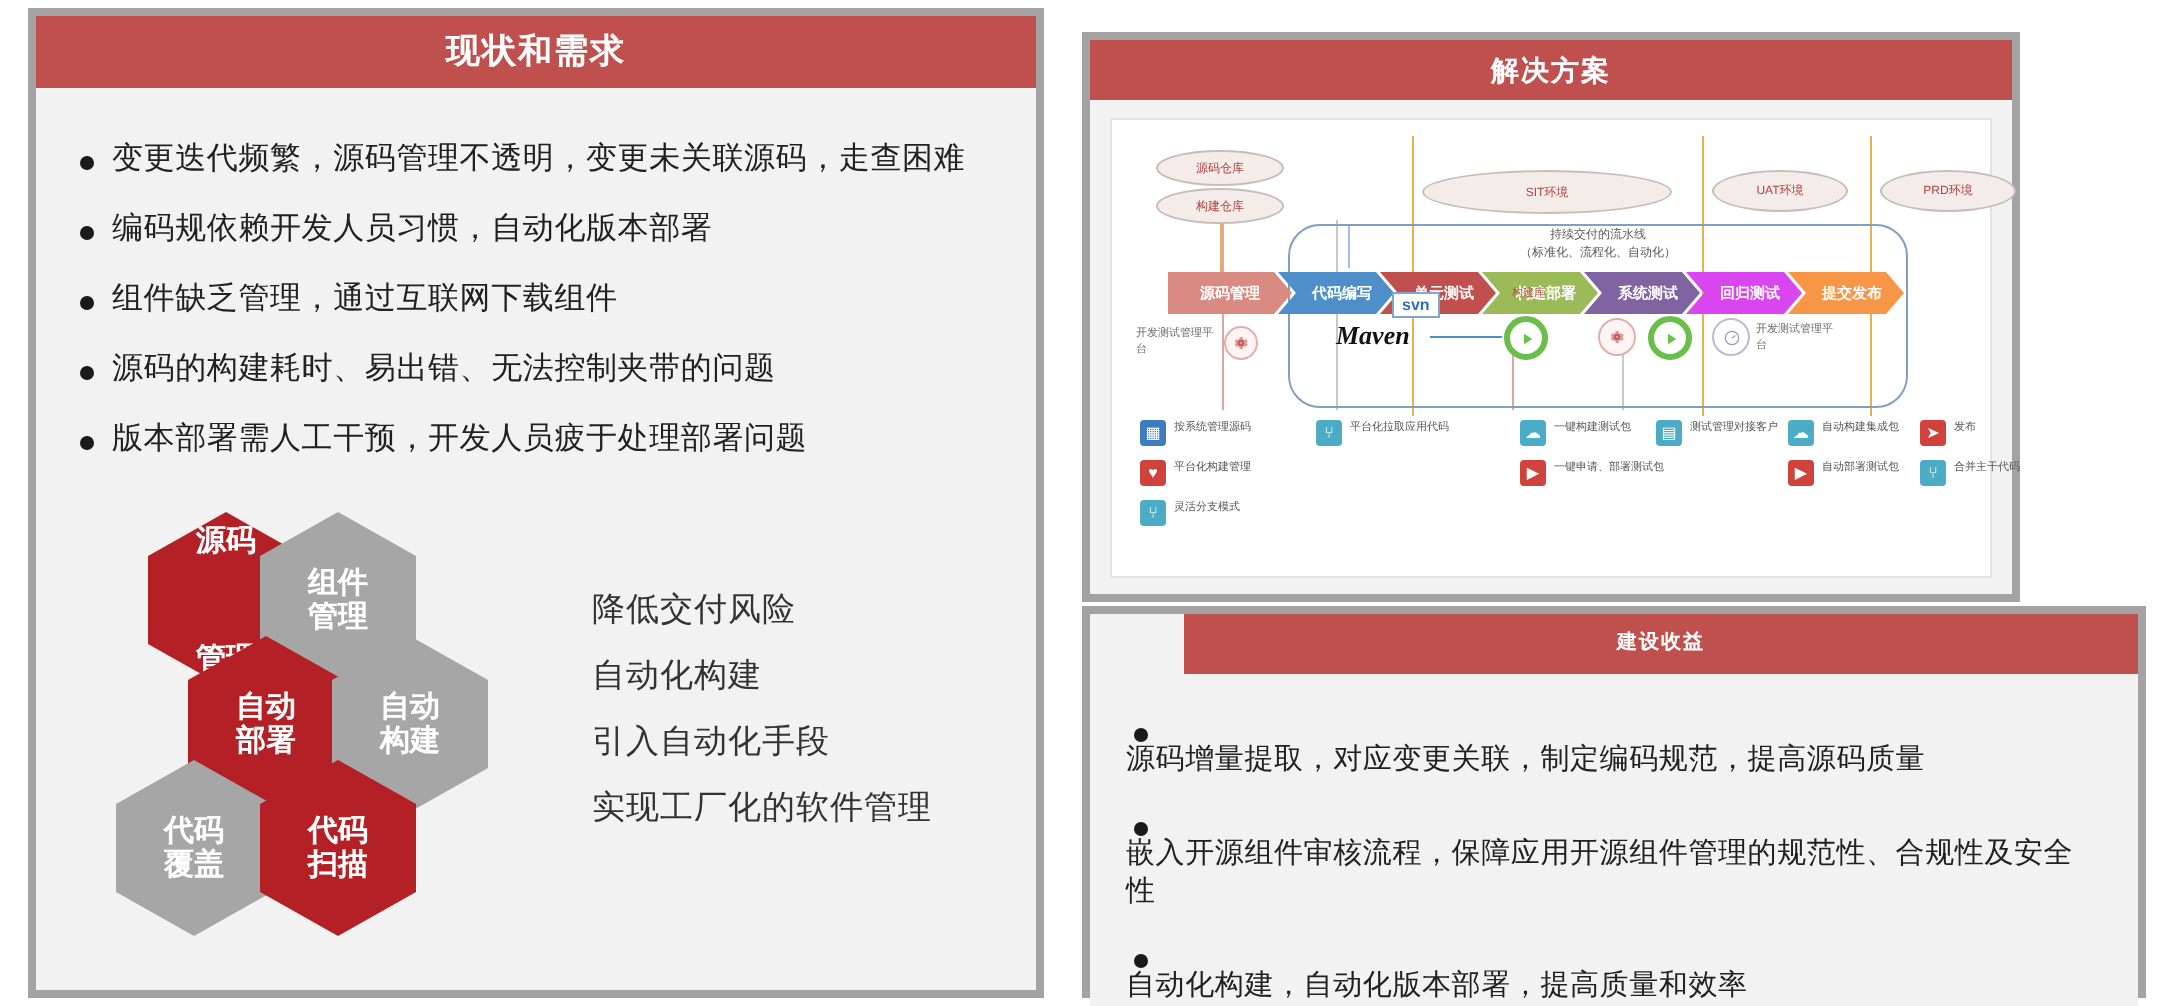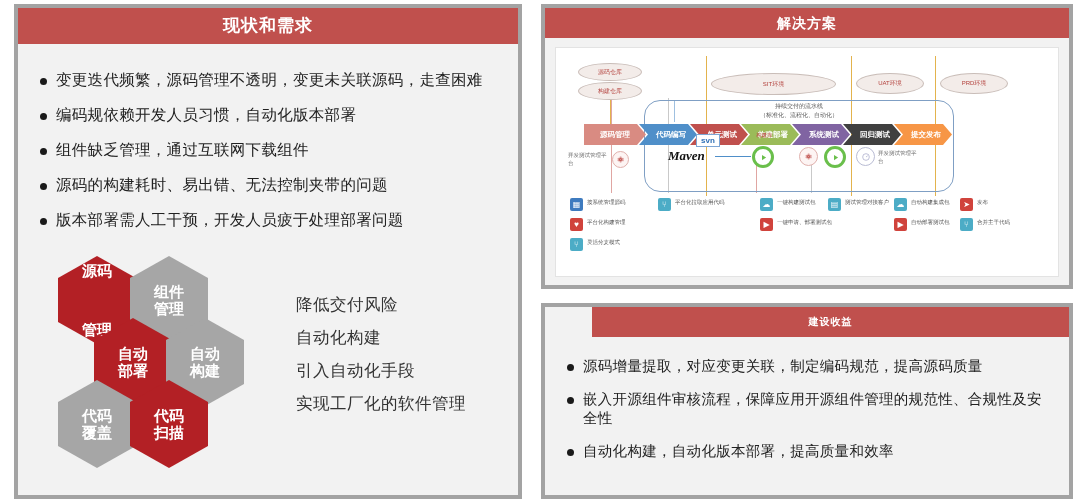--- a/index.html
+++ b/index.html
@@ -38,33 +38,33 @@
     position: absolute; width: 78px; height: 88px;
     clip-path: polygon(50% 0%, 100% 25%, 100% 75%, 50% 100%, 0% 75%, 0% 25%);
     display: flex; flex-direction: column;
     align-items: center; justify-content: center;
     color: #ffffff; font-size: 15px; font-weight: bold; line-height: 1.15;
   }
   .hex.red  { background: #b32025; }
   .hex.gray { background: #a6a6a6; }
   .hex span { display: block; }
 
-  .hex-0 { left: 12px;  top: 8px; gap: 41px;   }
+  .hex-0 { left: 28px;  top: 8px; gap: 41px;   }
   .hex-1 { left: 84px;  top: 8px;   }
   .hex-2 { left: 48px;  top: 70px;  }
   .hex-3 { left: 120px; top: 70px;  }
   .hex-4 { left: 12px;  top: 132px; }
   .hex-5 { left: 84px;  top: 132px; }
 
   
   .benefit-block { position: absolute; left: 278px; top: 286px; }
   .benefit-line { font-size: 16.5px; color: #333333; margin-bottom: 11px; letter-spacing: .5px; }
 
   
-  #panel-solution { left: 541px; top: 4px; width: 532px; height: 285px; }
+  #panel-solution { left: 541px; top: 16px; width: 469px; height: 285px; }
   #panel-solution .panel-header { height: 30px; line-height: 30px; font-size: 14px; }
 
   .diagram {
     position: relative; margin: 9px 10px; height: 230px;
     background: #ffffff; border: 1px solid #e3e3e3;
   }
 
   
   .env-ellipse {
     position: absolute; border: 1px solid #c9bdb8;
@@ -130,21 +130,21 @@
     color: #ffffff; font-size: 8px;
   }
   .feat-txt { font-size: 5.5px; color: #555555; line-height: 1.5; max-width: 64px; }
 
   
   #panel-benefit { left: 541px; top: 303px; width: 532px; height: 196px; }
   #panel-benefit .panel-header { height: 30px; line-height: 30px; font-size: 10px; margin-left: 47px; }
   #panel-benefit .bullet-list { padding: 20px 22px 0 18px; }
   #panel-benefit .bullet-text { font-size: 14.5px; }
   #panel-benefit .bullet-dot { margin-top: 7px; }
-  #panel-benefit .bullet-row { margin-bottom: 13px; }
+  #panel-benefit .bullet-row { margin-bottom: 13px; flex-direction: column; }
 </style>
 </head>
 <body>
 
 <div class="slide">
 
   <section class="panel" id="panel-current">
     <div class="panel-header">现状和需求</div>
     <div class="panel-body">
 
@@ -256,21 +256,21 @@
             </div>
           <div class="stage" style="background:#c0504d; width:58px;">
             <span>单元测试</span>
             </div>
           <div class="stage" style="background:#9bbb59; width:58px;">
             <span>构建部署</span>
             </div>
           <div class="stage" style="background:#8064a2; width:58px;">
             <span>系统测试</span>
             </div>
-          <div class="stage" style="background:#404040; width:58px;">
+          <div class="stage" style="background:#d946ef; width:58px;">
             <span>回归测试</span>
             </div>
           <div class="stage" style="background:#f79646; width:58px;">
             <span>提交发布</span>
             </div>
         </div>
 
         <div class="tool-label" style="left:12px; top:104px; width:42px;">开发测试管理平台</div>
         <div class="circle-icon" style="left:56px; top:103px; width:17px; height:17px; border:1px solid #e0b0ac; background:#fdf4f3;">
           <svg width="9" height="9" viewBox="0 0 24 24" fill="#c0504d">

